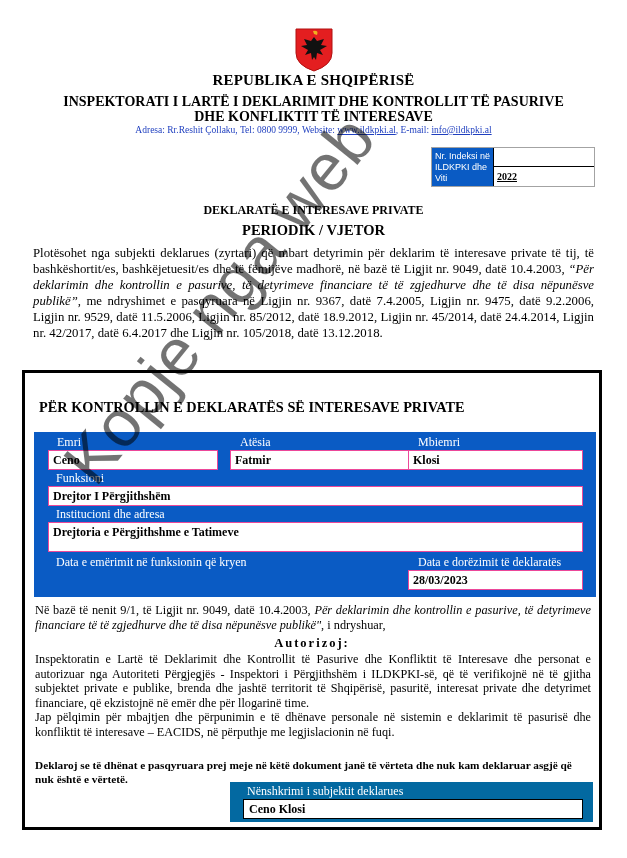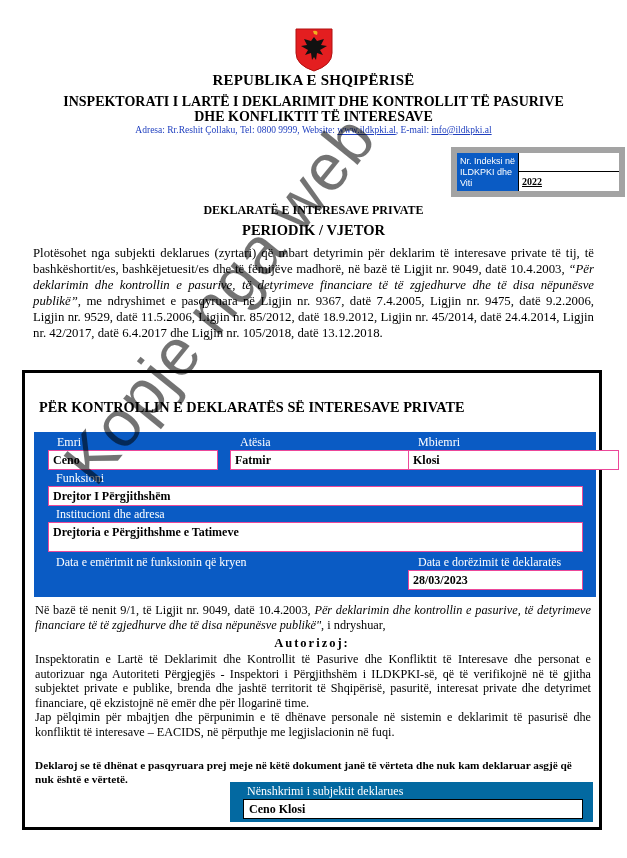--- a/index.html
+++ b/index.html
@@ -15,21 +15,21 @@
   .hdr2 { top: 94px; font-size: 14px; }
   .hdr3 { top: 109px; font-size: 14px; }
   .addr {
     position: absolute; top: 125px; left: 0; width: 627px; text-align: center;
     font-size: 9.5px; color: #1f3fbf;
   }
   .addr a { color: #1f3fbf; text-decoration: underline; }
 
   .index-box {
     position: absolute; left: 431px; top: 147px; width: 162px; height: 38px;
-    border: 6px solid #a3a3a3; display: flex; margin-left: 20px;
+    border: 1px solid #a3a3a3; display: flex;
   }
   .index-label {
     width: 62px; background: #0a5bc4; color: #fff; font-family: "Liberation Sans", sans-serif;
     font-size: 9px; line-height: 11px; padding: 3px 0 0 3px; box-sizing: border-box;
     border-right: 1px solid #000;
   }
   .index-right { flex: 1; display: flex; flex-direction: column; }
   .index-top { height: 18px; border-bottom: 1px solid #000; }
   .index-year { flex: 1; font-weight: bold; font-size: 10px; padding: 4px 0 0 3px; text-decoration: underline; }
 
@@ -132,21 +132,21 @@
   <div class="auth-title2">PËR KONTROLLIN E DEKLARATËS SË INTERESAVE PRIVATE</div>
 
   <div class="blue-panel">
     <div class="flabel" style="left:23px; top:4px;">Emri</div>
     <div class="ffield" style="left:14px; top:18px; width:170px;">Ceno</div>
 
     <div class="flabel" style="left:206px; top:4px;">Atësia</div>
     <div class="ffield" style="left:196px; top:18px; width:183px;">Fatmir</div>
 
     <div class="flabel" style="left:384px; top:4px;">Mbiemri</div>
-    <div class="ffield" style="left:374px; top:18px; width:211px;">Klosi</div>
+    <div class="ffield" style="left:374px; top:18px; width:175px;">Klosi</div>
 
     <div class="flabel" style="left:22px; top:40px;">Funksioni</div>
     <div class="ffield" style="left:14px; top:54px; width:535px;">Drejtor I Përgjithshëm</div>
 
     <div class="flabel" style="left:22px; top:76px;">Institucioni dhe adresa</div>
     <div class="ffield" style="left:14px; top:90px; width:535px; height:30px;">Drejtoria e Përgjithshme e Tatimeve</div>
 
     <div class="flabel" style="left:22px; top:124px;">Data e emërimit në funksionin që kryen</div>
 
     <div class="flabel" style="left:384px; top:124px;">Data e dorëzimit të deklaratës</div>

